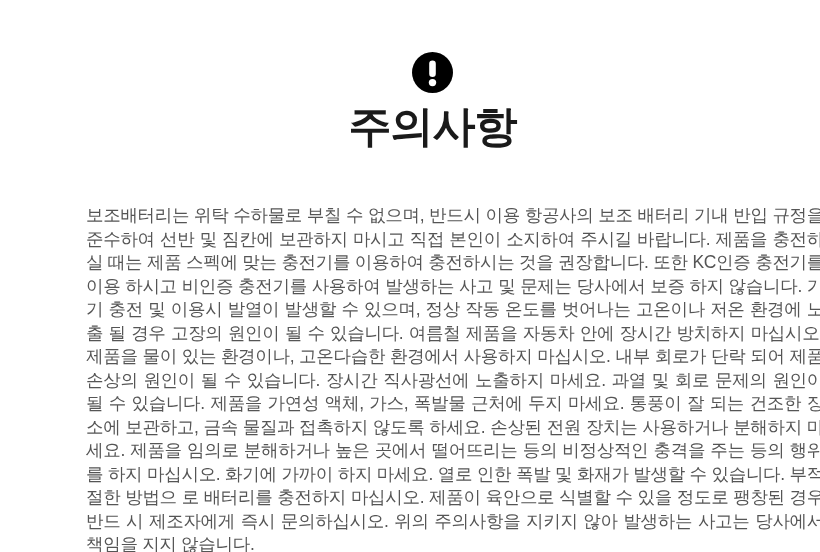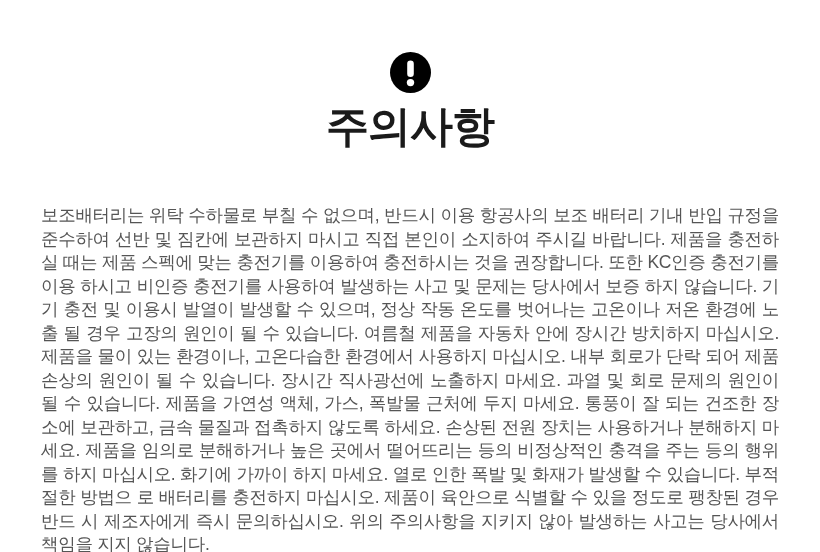--- a/index.html
+++ b/index.html
@@ -7,20 +7,21 @@
   body {
     font-family: "Liberation Sans", "DejaVu Sans", sans-serif;
   }
   .page {
     position: relative;
     width: 820px;
     height: 552px;
     margin: 0 auto;
     background: #ffffff;
     overflow: hidden;
+    padding-left: 45px;
   }
   .notice-header {
     padding-top: 52px;
     text-align: center;
   }
   .alert-icon-wrap {
     display: inline-block;
     width: 41px;
     height: 41px;
     line-height: 0;

